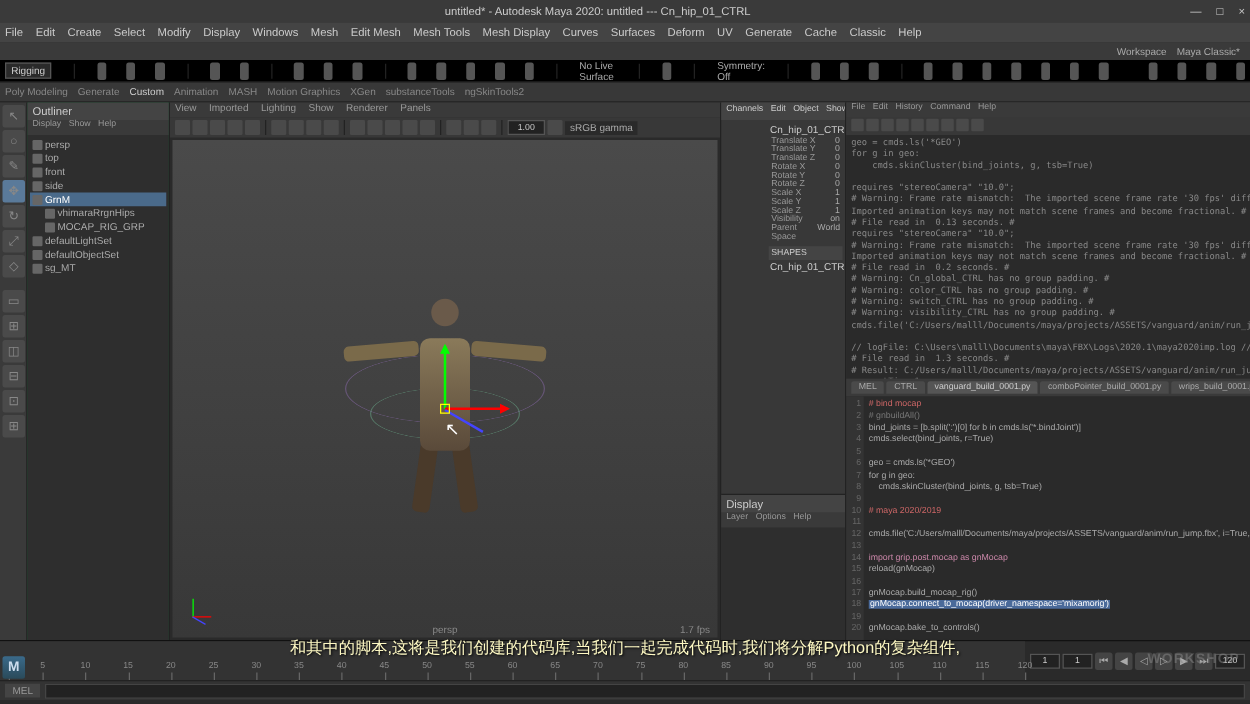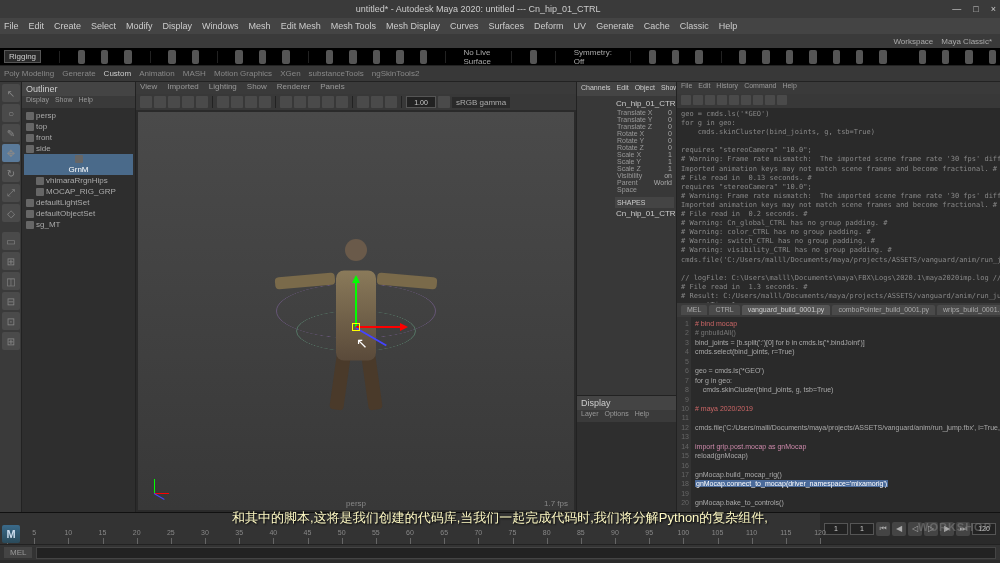--- a/index.html
+++ b/index.html
@@ -27,21 +27,21 @@
 
 .left-toolbar { width: 22px; background: #3a3a3a; display: flex; flex-direction: column; padding: 2px; gap: 2px; border-right: 1px solid #222; }
 .tool-btn { width: 18px; height: 18px; background: #4a4a4a; border-radius: 2px; display: flex; align-items: center; justify-content: center; font-size: 10px; color: #888; }
 .tool-btn.active { background: #5a7a9a; }
 
 .outliner { width: 114px; background: #14532d; border-right: 1px solid #222; display: flex; flex-direction: column; }
 .panel-header { height: 14px; background: #444; color: #ccc; font-size: 9px; padding: 2px 4px; display: flex; justify-content: space-between; align-items: center; }
 .panel-menu { height: 12px; background: #3a3a3a; font-size: 7px; color: #999; padding: 0 4px; display: flex; gap: 6px; }
 .outliner-content { flex: 1; background: #2e2e2e; padding: 2px; font-size: 8px; }
 .outliner-item { padding: 1px 2px; color: #aaa; display: flex; align-items: center; gap: 2px; }
-.outliner-item.selected { background: #4a6a8a; color: #fff; flex-direction: column; }
+.outliner-item.selected { background: #4a6a8a; color: #fff; }
 .outliner-item .icon { width: 8px; height: 8px; background: #666; border-radius: 1px; display: inline-block; }
 .outliner-item.indent1 { padding-left: 12px; }
 
 .viewport-area { flex: 1; display: flex; flex-direction: column; background: #2a2a2a; }
 .viewport-menu { height: 12px; background: #3a3a3a; font-size: 8px; color: #999; padding: 0 4px; display: flex; gap: 10px; }
 .viewport-toolbar { height: 16px; background: #383838; display: flex; align-items: center; padding: 0 4px; gap: 2px; }
 .vp-icon { width: 12px; height: 12px; background: #4a4a4a; border-radius: 1px; }
 .viewport { flex: 1; background: linear-gradient(#4a4a4a, #383838); position: relative; margin: 2px; }
 .character { position: absolute; left: 50%; top: 50%; transform: translate(-50%, -50%); width: 180px; height: 240px; }
 .char-body { position: absolute; left: 50%; top: 50%; transform: translate(-50%, -45%); width: 40px; height: 90px; background: linear-gradient(#8a7a5a, #5a4a3a); border-radius: 8px; }

